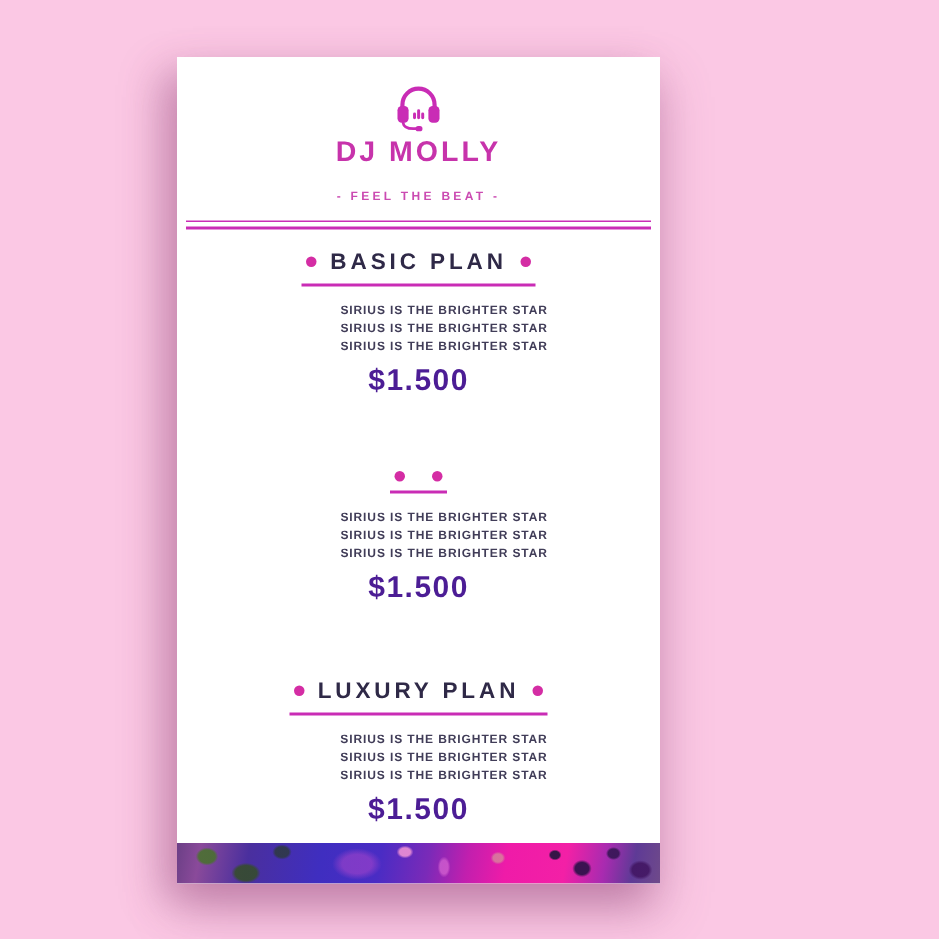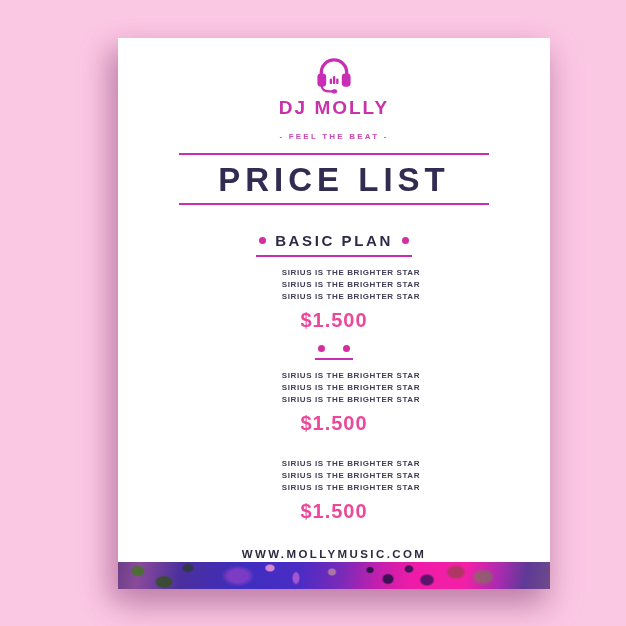--- a/index.html
+++ b/index.html
@@ -7,21 +7,21 @@
   body {
     font-family: "Liberation Sans", sans-serif;
     background: #fbc8e4;
     position: relative;
     overflow: hidden;
   }
   .stage { position: absolute; inset: 0; background: #fbc8e4; }
   .card {
     position: absolute;
     left: 118px; top: 38px;
-    width: 432px; height: 551px;
+    width: 322px; height: 551px;
     background: #ffffff;
     box-shadow: 0 16px 30px rgba(158, 84, 132, 0.45), -12px 10px 24px rgba(158, 84, 132, 0.35);
     display: flex;
     flex-direction: column;
     align-items: center;
     text-align: center;
     padding-top: 17px;
     overflow: hidden;
   }
   .logo { width: 44px; height: 41px; display: block; }
@@ -47,21 +47,21 @@
   .rule-top { margin-top: 12px; }
   .rule-bottom { margin-top: 3px; }
   .page-title {
     margin-top: 5px;
     font-size: 33px;
     font-weight: 800;
     letter-spacing: 5px;
     color: #322b52;
     line-height: 40px;
   }
-  .plans { margin-top: 27px; display: flex; flex-direction: column; align-items: flex-end; }
+  .plans { margin-top: 13px; display: flex; flex-direction: column; align-items: flex-end; gap: 35px; }
   .plan { display: flex; flex-direction: column; align-items: center; margin-bottom: 13px; }
   .plan-heading {
     display: inline-flex;
     align-items: center;
     border-bottom: 2px solid #c92cb5;
     padding: 0 3px 6px 3px;
   }
   .plan-name {
     font-size: 15px;
     font-weight: 800;
@@ -85,21 +85,21 @@
     letter-spacing: 0.6px;
     color: #413d58;
     line-height: 12px;
     padding-left: 34px;
   }
   .plan-price {
     margin-top: 5px;
     font-size: 20px;
     font-weight: 800;
     letter-spacing: 1px;
-    color: #ec4899;
+    color: #4c1d95;
     line-height: 24px;
   }
   .website {
     margin-top: 12px;
     font-size: 11.5px;
     font-weight: bold;
     letter-spacing: 2.4px;
     color: #2e2b3e;
   }
   .strip {
@@ -137,21 +137,20 @@
       <rect x="20.9" y="21.6" width="2.4" height="8.2" rx="1.2" fill="#c92cb5"></rect>
       <rect x="24.2" y="24.2" width="2.4" height="5.6" rx="1.2" fill="#c92cb5"></rect>
       <path d="M9.5 32.5 c0.5 3.4 4 4.8 8.2 4.8 h2.3" fill="none" stroke="#c92cb5" stroke-width="2.2" stroke-linecap="round"></path>
       <rect x="19.6" y="35.2" width="5.6" height="4.2" rx="2.1" fill="#c92cb5"></rect>
     </svg>
 
     <div class="brand">DJ MOLLY</div>
     <div class="tagline">- FEEL THE BEAT -</div>
 
     <div class="rule rule-top"></div>
-    <h1 class="page-title">PRICE LIST</h1>
     <div class="rule rule-bottom"></div>
 
     <div class="plans">
 
       <div class="plan">
         <div class="plan-heading">
           <span class="dot dot-left"></span>
           <span class="plan-name">BASIC PLAN</span>
           <span class="dot dot-right"></span>
         </div>
@@ -170,20 +169,25 @@
         </div>
         <div class="plan-lines">
           <div class="plan-line">SIRIUS IS THE BRIGHTER STAR</div>
           <div class="plan-line">SIRIUS IS THE BRIGHTER STAR</div>
           <div class="plan-line">SIRIUS IS THE BRIGHTER STAR</div>
         </div>
         <div class="plan-price">$1.500</div>
       </div>
 
       <div class="plan">
+        <div class="plan-heading">
+          <span class="dot dot-left"></span>
+          <span class="plan-name">LUXURY PLAN</span>
+          <span class="dot dot-right"></span>
+        </div>
         <div class="plan-lines">
           <div class="plan-line">SIRIUS IS THE BRIGHTER STAR</div>
           <div class="plan-line">SIRIUS IS THE BRIGHTER STAR</div>
           <div class="plan-line">SIRIUS IS THE BRIGHTER STAR</div>
         </div>
         <div class="plan-price">$1.500</div>
       </div>
 
     </div>
 

